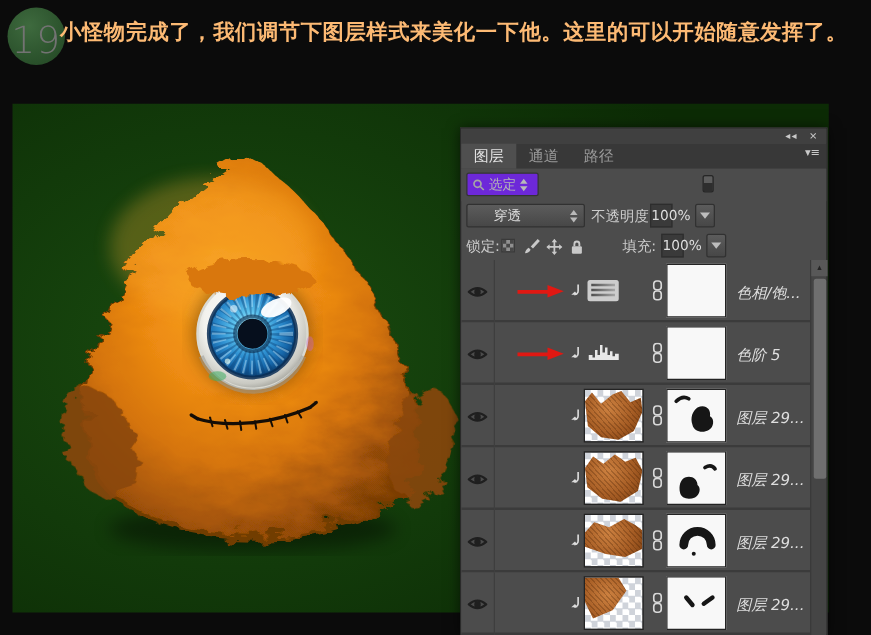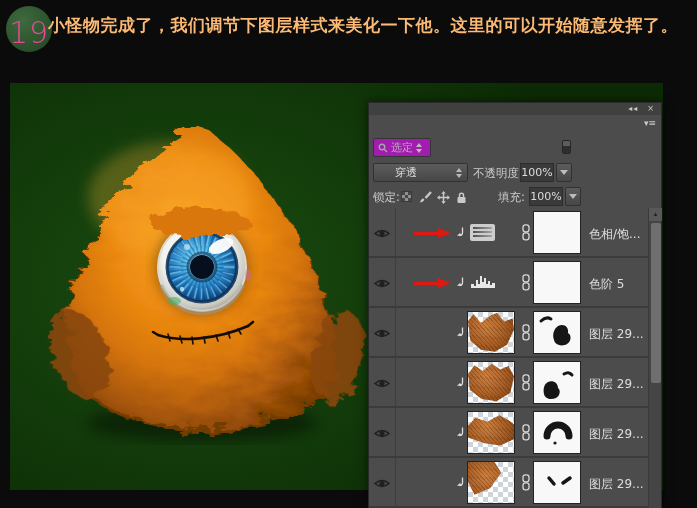--- a/index.html
+++ b/index.html
@@ -4,55 +4,55 @@
 <style>
   * { margin:0; padding:0; box-sizing:border-box; }
   html,body { width:697px; height:508px; background:#0b0b0b; overflow:hidden;
               font-family:"DejaVu Sans","Liberation Sans",sans-serif; }
   .abs { position:absolute; }
 
   
   #stage { position:relative; width:697px; height:508px; }
   .step-badge { left:6px; top:6px; width:46px; height:46px; border-radius:50%;
     background:radial-gradient(circle at 38% 32%, #3e6a3e, #2b522c 65%, #224523 100%); }
-  .step-num { left:9px; top:15px; font-size:30px; font-weight:200; color:#ec4899; letter-spacing:1px; }
+  .step-num { left:9px; top:15px; font-size:30px; font-weight:200; color:#737373; letter-spacing:1px; }
   .header-text { left:48px; top:14px; width:648px; font-size:17px; font-weight:700;
     color:#fdba74; letter-spacing:0.5px; white-space:nowrap; }
 
   
   .canvas { left:10px; top:83px; width:653px; height:407px; overflow:hidden;
     background:radial-gradient(ellipse 420px 320px at 28% 48%, #1a4c10 0%, #123a0a 55%, #0c2b05 100%); }
   .monster-svg { left:12px; top:30px; }
 
   
   .panel { left:368px; top:102px; width:294px; height:406px; background:#4c4c4c;
     border:1px solid #2a2a2a; box-shadow:0 0 10px rgba(0,0,0,.6); }
   .panel-top { left:0; top:0; width:292px; height:12px; background:#404040;
     display:flex; justify-content:flex-end; align-items:center; gap:9px; padding-right:6px; }
   .wc { font-size:8px; color:#c9c9c9; line-height:1; letter-spacing:1px; }
   .tabbar { left:0; top:12px; width:292px; height:20px; background:#383838; display:flex; }
   .tab { height:20px; padding:0 10px; font-size:12px; line-height:20px; color:#9a9a9a; }
   .tab.active { background:#4f4f4f; color:#e2e2e2; }
   .panel-menu { position:absolute; right:5px; top:15px; font-size:9px; color:#c9c9c9; letter-spacing:0; }
 
   .filter-row { left:0; top:32px; width:292px; height:26px; background:#4c4c4c; }
-  .filter-box { left:4px; top:3px; width:58px; height:19px; background:#a21caf;
+  .filter-box { left:4px; top:3px; width:58px; height:19px; background:#6d28d9;
     border:1px solid #343434; border-radius:2px; display:flex; align-items:center; gap:3px; padding:0 4px; }
   .filter-label { font-size:11px; color:#b5b5b5; }
   .filter-toggle { left:193px; top:5px; width:9px; height:14px; border:1px solid #262626; border-radius:2px;
     background:linear-gradient(#5d5d5d 0 45%, #2e2e2e 45% 100%); }
 
   .blend-row { left:0; top:58px; width:292px; height:24px; }
   .select { left:4px; top:2px; width:95px; height:19px; border:1px solid #313131; border-radius:2px;
     background:linear-gradient(#5c5c5c,#474747); display:flex; align-items:center;
     justify-content:space-between; padding:0 5px; }
   .select-text { font-size:11px; color:#dddddd;margin-left:16px; }
   .ctl-label { font-size:11.5px; color:#cccccc; line-height:24px; }
   .op-label { left:104px; top:0; }
-  .val-box { top:2px; width:34px; height:19px; background:#3a3a3a; border:1px solid #2d2d2d;
+  .val-box { top:2px; width:18px; height:19px; background:#3a3a3a; border:1px solid #2d2d2d;
     font-size:11px; color:#dddddd; text-align:center; line-height:17px; }
   .op-val { left:151px; }
   .dd-btn { top:2px; width:16px; height:19px; border:1px solid #313131; border-radius:2px;
     background:linear-gradient(#5c5c5c,#474747); display:flex; align-items:center; justify-content:center; }
   .op-btn { left:187px; }
 
   .lock-row { left:0; top:82px; width:292px; height:24px; }
   .lk-label { left:4px; top:0; }
   .fill-label { left:129px; top:0; }
   .fill-val { left:160px; }
@@ -63,21 +63,21 @@
 
   .tri-up { width:0; height:0; border-left:3.5px solid transparent; border-right:3.5px solid transparent;
     border-bottom:4px solid #b9b9b9; }
   .tri-dn { width:0; height:0; border-left:3.5px solid transparent; border-right:3.5px solid transparent;
     border-top:4px solid #b9b9b9; margin-top:2px; }
   .updown { display:flex; flex-direction:column; align-items:center; }
   .tri-only { width:0; height:0; border-left:4px solid transparent; border-right:4px solid transparent;
     border-top:5px solid #bdbdbd; }
 
   
-  .rows { left:0; top:105px; width:279px; height:301px; overflow:hidden; }
+  .rows { left:0; top:105px; width:279px; height:301px; overflow:hidden;font-style:italic; }
   .lrow { position:relative; width:279px; height:50px; background:#4c4c4c;
     border-bottom:2px solid #3b3b3b; }
   .eye-cell { position:absolute; left:0; top:0; width:27px; height:50px;
     border-right:1px solid #3e3e3e; display:flex; align-items:center; justify-content:center; }
   .red-arrow { position:absolute; left:45px; top:22px; width:37px; height:7px; }
   .red-arrow .tail { position:absolute; left:0; top:2px; width:25px; height:3px; background:#e01812; }
   .red-arrow .head { position:absolute; right:0; top:-2px; width:0; height:0;
     border-left:13px solid #e01812; border-top:5.5px solid transparent; border-bottom:5.5px solid transparent; }
   .clip-ic { position:absolute; left:87px; top:19px; }
   .adj-ic { position:absolute; left:101px; top:16px; }
@@ -199,20 +199,25 @@
     </svg>
   </div>
 
   <div class="abs panel">
 
     <div class="abs panel-top">
       <span class="wc">◂◂</span>
       <span class="wc">×</span>
     </div>
 
+    <div class="abs tabbar">
+      <div class="tab active">图层</div>
+      <div class="tab">通道</div>
+      <div class="tab">路径</div>
+    </div>
     <span class="panel-menu">▾≡</span>
 
     <div class="abs filter-row">
       <div class="abs filter-box">
         <svg width="10" height="10">
           <circle cx="4" cy="4" r="2.8" fill="none" stroke="#a5a5a5" stroke-width="1.4"></circle>
           <line x1="6.2" y1="6.2" x2="9" y2="9" stroke="#a5a5a5" stroke-width="1.4"></line>
         </svg>
         <span class="filter-label">选定</span>
         <span class="updown">

